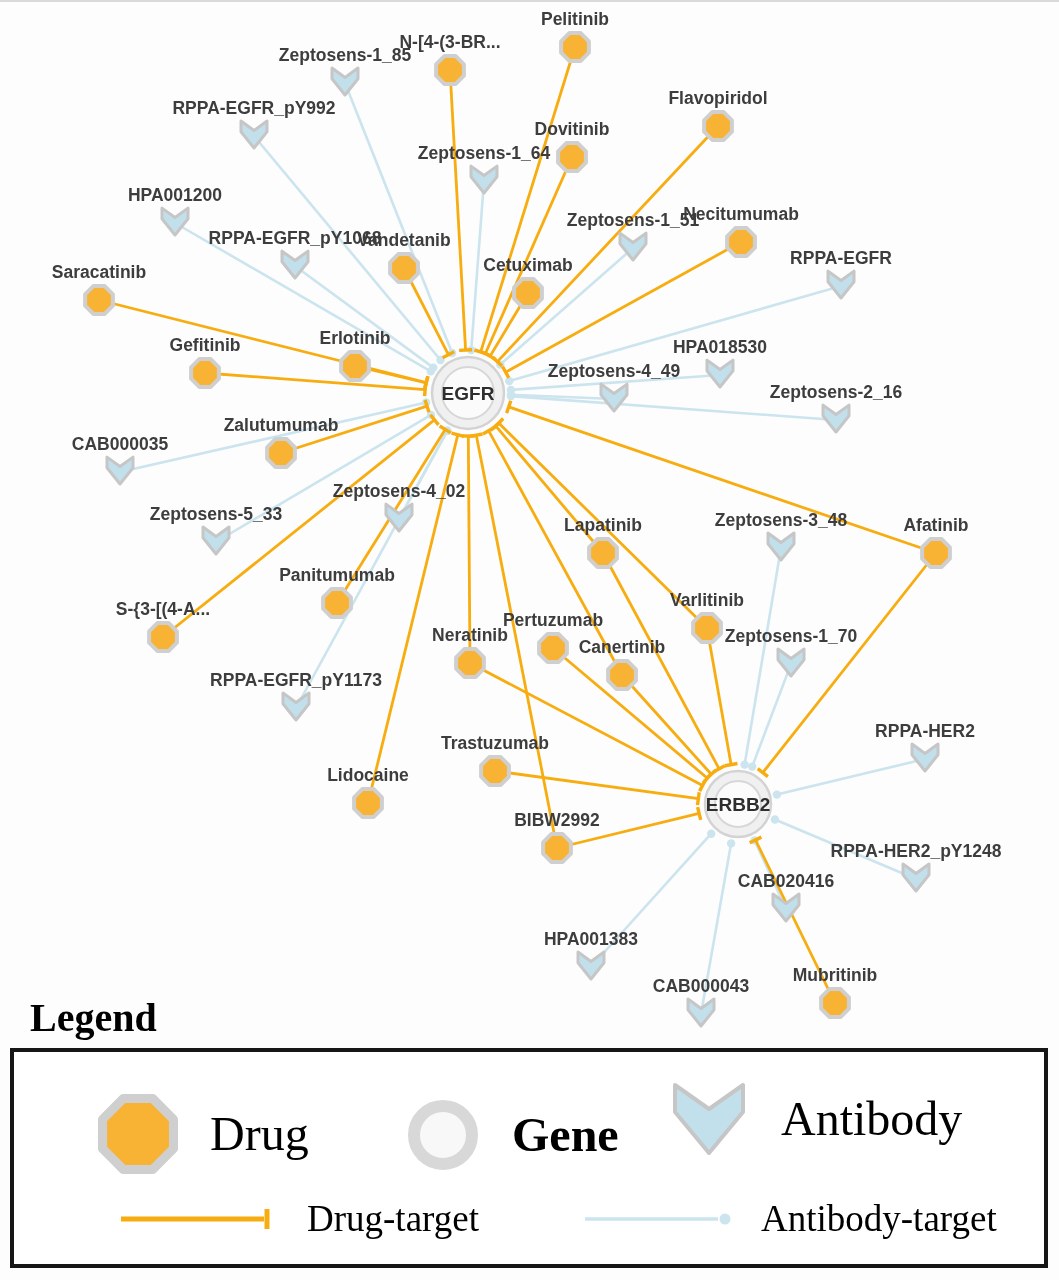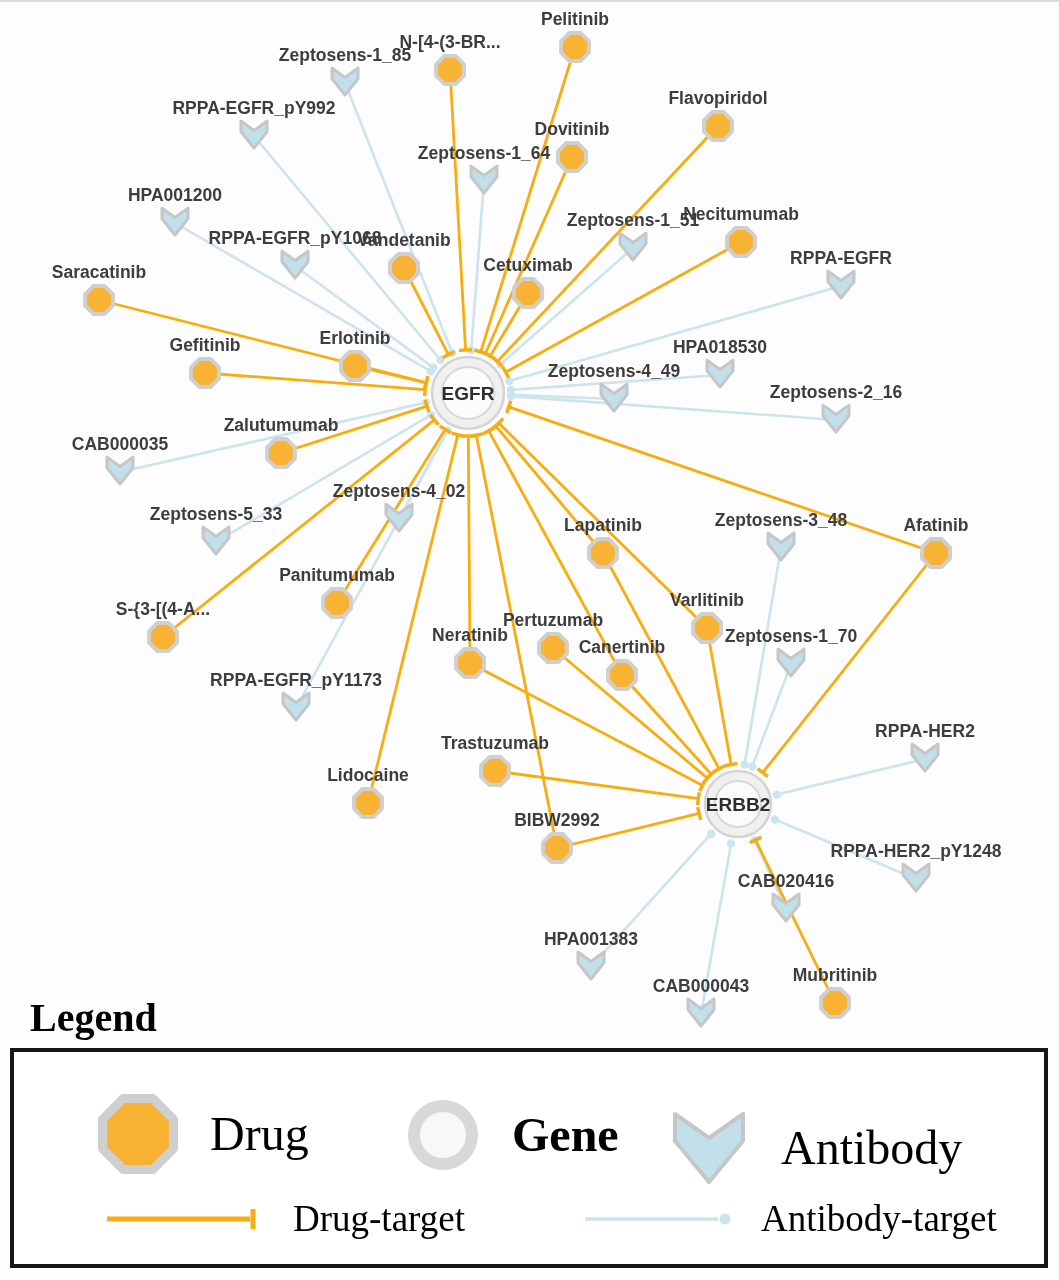--- a/index.html
+++ b/index.html
@@ -18,22 +18,22 @@
   .gene-inner{fill:#FBFBFB;stroke:#D7D7D7;stroke-width:2;}
   .node-label{font-family:"Liberation Sans",sans-serif;font-weight:bold;font-size:17.5px;fill:var(--label,#3D3D3D);text-anchor:middle;}
   .gene-label{font-family:"Liberation Sans",sans-serif;font-weight:bold;font-size:19px;fill:#2E2E2E;text-anchor:middle;}
 
   
   #legend-title{position:absolute;left:30px;top:992px;font-family:"Liberation Serif",serif;font-weight:bold;font-size:40px;color:#000;}
   #legend-box{position:absolute;left:10px;top:1046px;width:1030px;height:212px;border:4px solid #161616;background:#ffffff;}
   .legend-item{position:absolute;display:flex;align-items:center;gap:24px;}
   #li-drug{left:76px;top:34px;}
   #li-gene{left:384px;top:38px;font-weight:bold;}
-  #li-antibody{left:648px;top:56px;}
-  #li-drugtarget{left:90px;top:148px;justify-content:center;}
+  #li-antibody{left:648px;top:27px;}
+  #li-drugtarget{left:104px;top:148px;justify-content:center;}
   #li-abtarget{left:568px;top:148px;}
   .ltext-big{font-family:"Liberation Serif",serif;font-size:48px;color:#000;line-height:1;text-align:right;}
   .ltext-small{font-family:"Liberation Serif",serif;font-size:37px;color:#000;line-height:1;}
 </style>
 </head>
 <body>
 
 <div id="canvas">
   <svg id="graph" width="1059" height="1280" viewBox="0 0 1059 1280">
       <g>

